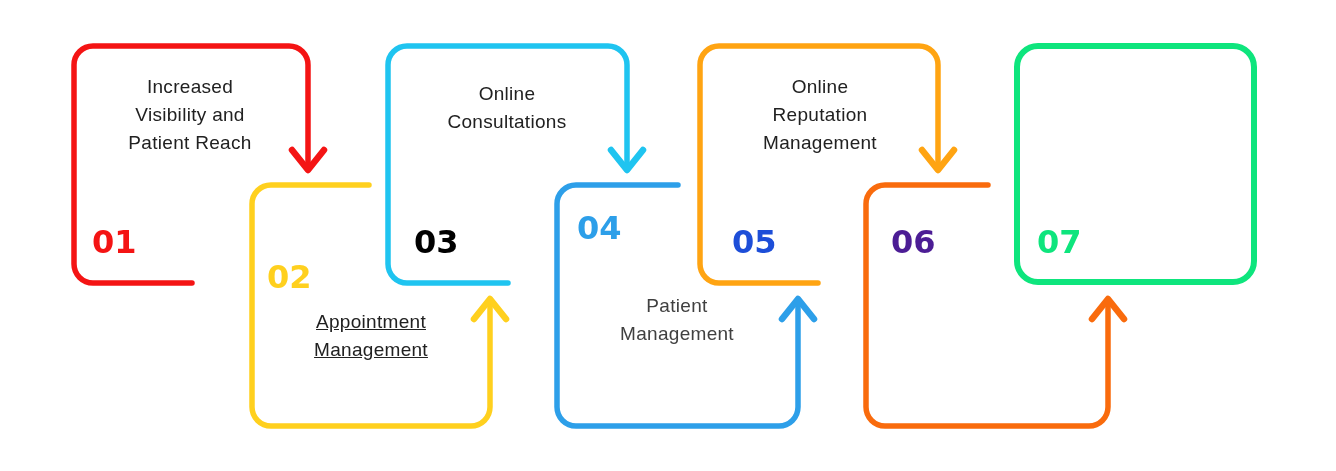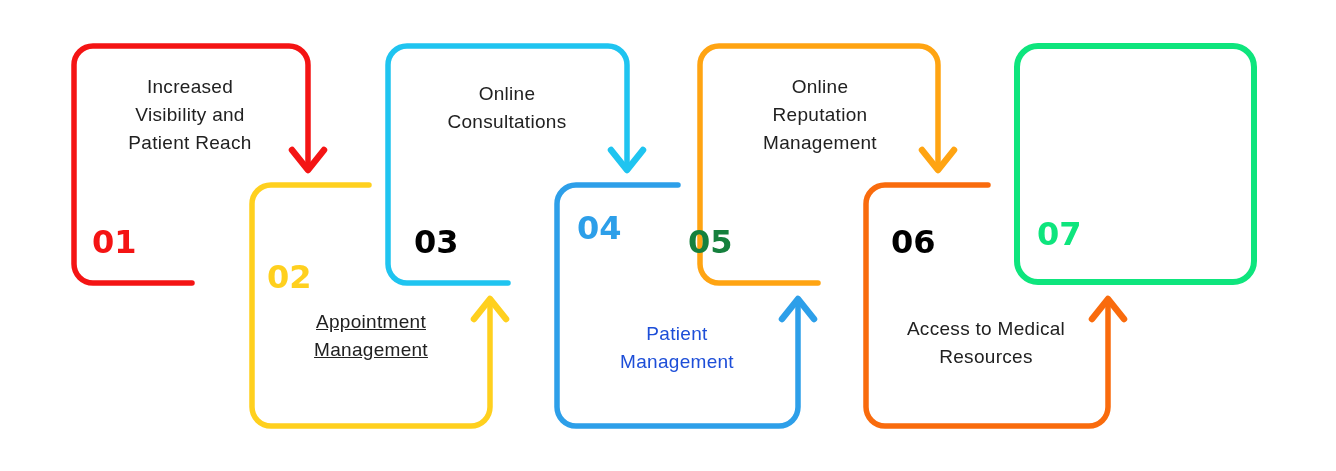--- a/index.html
+++ b/index.html
@@ -81,29 +81,27 @@
     <rect class="shape-closed" x="1017" y="46" width="237" height="236" rx="21" stroke="#0EE57D"></rect>
   </svg>
 
   <div class="label" style="left: 90px; top: 73px; width: 200px; color: rgb(33, 33, 33);">Increased
 Visibility and
 Patient Reach</div>
   <div class="label" style="left: 261px; top: 308px; width: 220px; color: rgb(33, 33, 33); text-decoration: underline;">Appointment
 Management</div>
   <div class="label" style="left: 397px; top: 80px; width: 220px; color: rgb(33, 33, 33);">Online
 Consultations</div>
-  <div class="label" style="left: 577px; top: 320px; width: 200px; color: #1d4ed8;">Patient
+  <div class="label" style="left: 577px; top: 292px; width: 200px; color: #404040;">Patient
 Management</div>
   <div class="label" style="left: 720px; top: 73px; width: 200px; color: rgb(33, 33, 33);">Online
 Reputation
 Management</div>
-  <div class="label" style="left: 866px; top: 315px; width: 240px; color: rgb(33, 33, 33);">Access to Medical
-Resources</div>
 
   <div class="num" style="left: 92px; top: 222px; color: rgb(244, 20, 20);">01</div>
   <div class="num" style="left: 267px; top: 222px; color: rgb(255, 208, 30); margin-top: 35px;">02</div>
   <div class="num" style="left: 414px; top: 222px; color: #000000;">03</div>
   <div class="num" style="left: 577px; top: 208px; color: rgb(45, 159, 233);">04</div>
-  <div class="num" style="left: 688px; top: 222px; color: #15803d;">05</div>
-  <div class="num" style="left: 891px; top: 222px; color: #000000;">06</div>
-  <div class="num" style="left: 1037px; top: 214px; color: rgb(14, 229, 125);">07</div>
+  <div class="num" style="left: 732px; top: 222px; color: #1d4ed8;">05</div>
+  <div class="num" style="left: 891px; top: 222px; color: #4c1d95;">06</div>
+  <div class="num" style="left: 1037px; top: 222px; color: rgb(14, 229, 125);">07</div>
 
 </div>
 
 </body></html>

